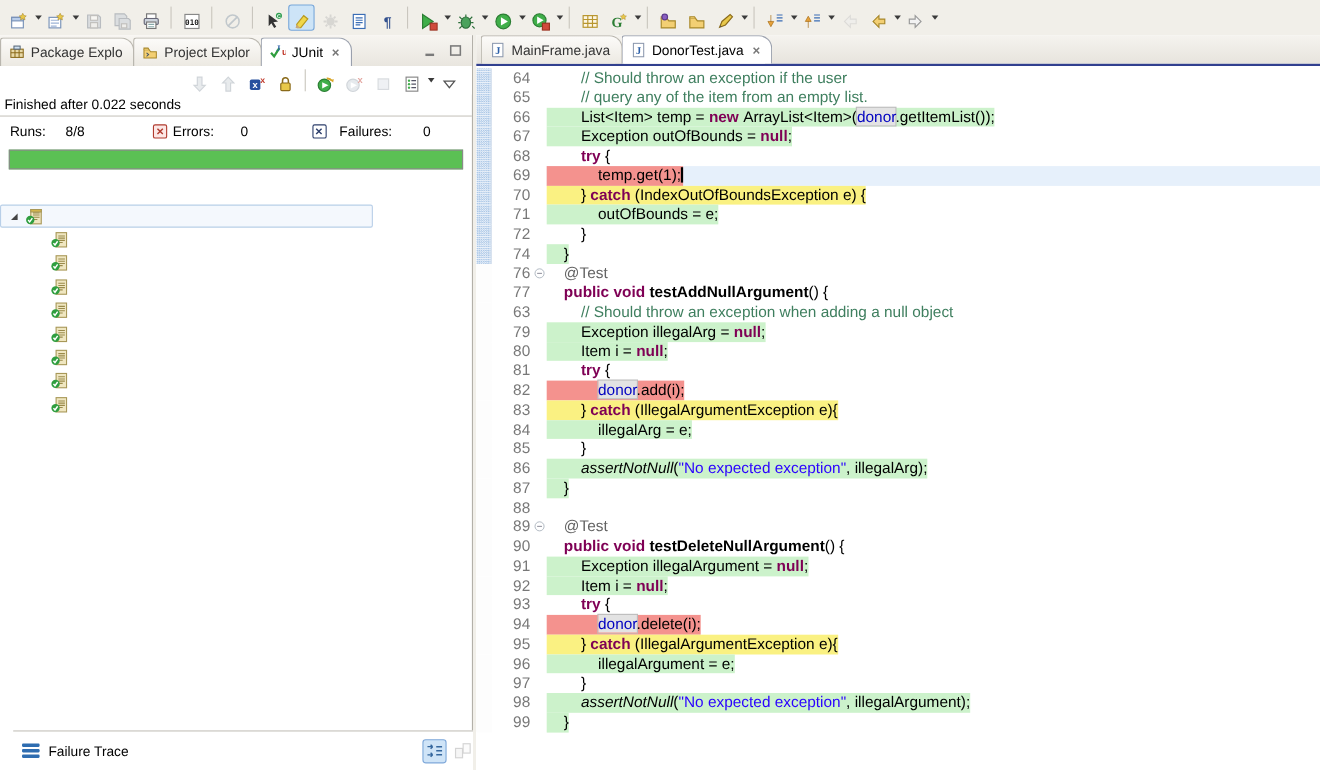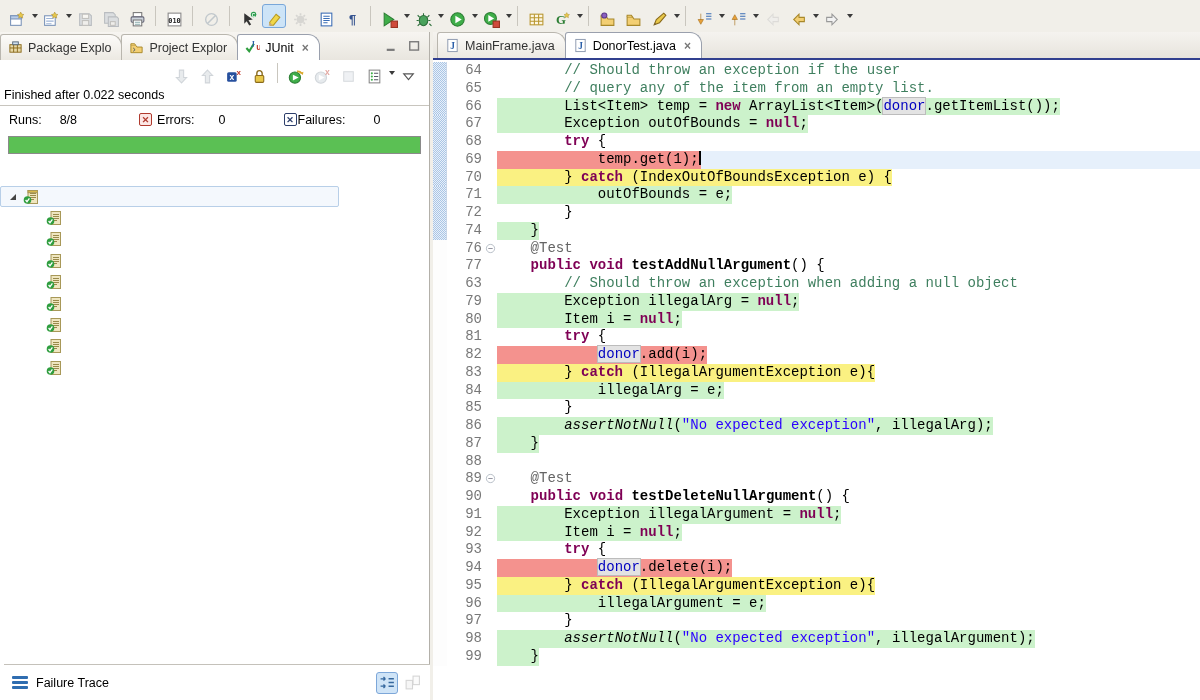--- a/index.html
+++ b/index.html
@@ -47,38 +47,38 @@
   .tree { margin-top:28px; flex:none; font-size:12.5px; }
   .tree-row { height:21.4px; display:flex; align-items:center; white-space:nowrap; }
   .tree-row.root { border:1px solid #b8cfe8; background:#f4f8fd; border-radius:2px; margin-right:90px; }
   .tw { width:14px; margin-left:6px; flex:none; }
   .tree-icon { width:17px; height:16px; margin:0 4px 0 2px; flex:none; }
   .tree-row .name { color:#111; }
   .tree-row .time { color:var(--time); margin-left:4px; }
   .tree-row.root .time { color:#111; }
   .tree-children .tree-row { padding-left:44px; }
 
-  .failure-trace { position:absolute; left:4px; bottom:0; width:429px; height:36px;
+  .failure-trace { position:absolute; left:12px; bottom:0; width:429px; height:36px;
     border-top:1px solid #c4c1ba; background:#fff; display:flex; align-items:center; }
   .burger { width:16px; margin:0 8px 0 8px; }
   .burger div { height:2.5px; background:#2f6db0; margin:2.5px 0; border-radius:1px; }
   .ft-label { font-size:12.5px; color:#000; }
   .ft-btns { margin-left:auto; display:flex; gap:3px; padding-right:10px; }
   .ft-btn { width:22px; height:22px; display:flex; align-items:center; justify-content:center; border-radius:3px; }
   .ft-btn.toggled { background:#cfe4f7; border:1px solid #7da7d9; }
   .ft-btn.disabled { opacity:.5; }
 
   
   .editor { position:absolute; left:433px; top:32px; width:767px; height:668px; background:#fff; }
   .ed-tabs { height:28px; background:linear-gradient(#f5f3ef,#e7e4dd); border-bottom:2px solid #31408f;
     display:flex; align-items:flex-end; padding-left:4px; }
   .ed-body { position:absolute; left:0; top:30px; width:767px; height:638px; overflow:hidden; background:#fff; }
 
   .row { display:grid; grid-template-columns:14px 38px 12px 1fr; height:17.75px;
-    font-family:Liberation Mono, monospace; font-size:14px; line-height:17.75px; }
+    font-family:Liberation Sans, sans-serif; font-size:14px; line-height:17.75px; }
   .mk { background:#fdfdfd; }
   .mk.hatch { background:conic-gradient(#a9c6e6 25%, #e9f0f9 0 50%, #a9c6e6 0 75%, #e9f0f9 0) 0 0/2px 2px;
     border-right:1px solid #c8d6e8; }
   .num { color:#787878; text-align:right; padding-right:3px; position:relative; user-select:none; }
   .fc { position:relative; }
   .fold-mk { position:absolute; left:0; top:3px; width:11px; height:11px; }
   .cd { white-space:pre; position:relative; }
   .cd.cur { background:var(--curline); }
   .hl { display:inline-block; white-space:pre; }
   .cov-g .hl { background:var(--cov_g); }
@@ -533,21 +533,21 @@
         </div>
       </div>
     <div class="status-line">Finished after 0.022 seconds</div>
     <div class="runs-row">
       <span class="lbl" style="margin-left:9px">Runs:</span>
       <span style="margin-left:18px">8/8</span>
       <span class="badge err" style="margin-left:62px">✕</span>
       <span class="lbl" style="margin-left:5px">Errors:</span>
       <span style="margin-left:24px">0</span>
       <span class="badge fail" style="margin-left:58px">✕</span>
-      <span class="lbl" style="margin-left:1px">Failures:</span>
+      <span class="lbl" style="margin-left:12px">Failures:</span>
       <span style="margin-left:28px">0</span>
     </div>
     <div class="progress-wrap">
       <div class="progress"></div>
     </div>
     <div class="tree" id="test-tree">
         <div class="tree-row root">
           <span class="tw">
             <svg width="12" height="12" viewBox="0 0 16 16" fill="none">
               <path d="M4 12h8V4z" fill="#444"></path>

